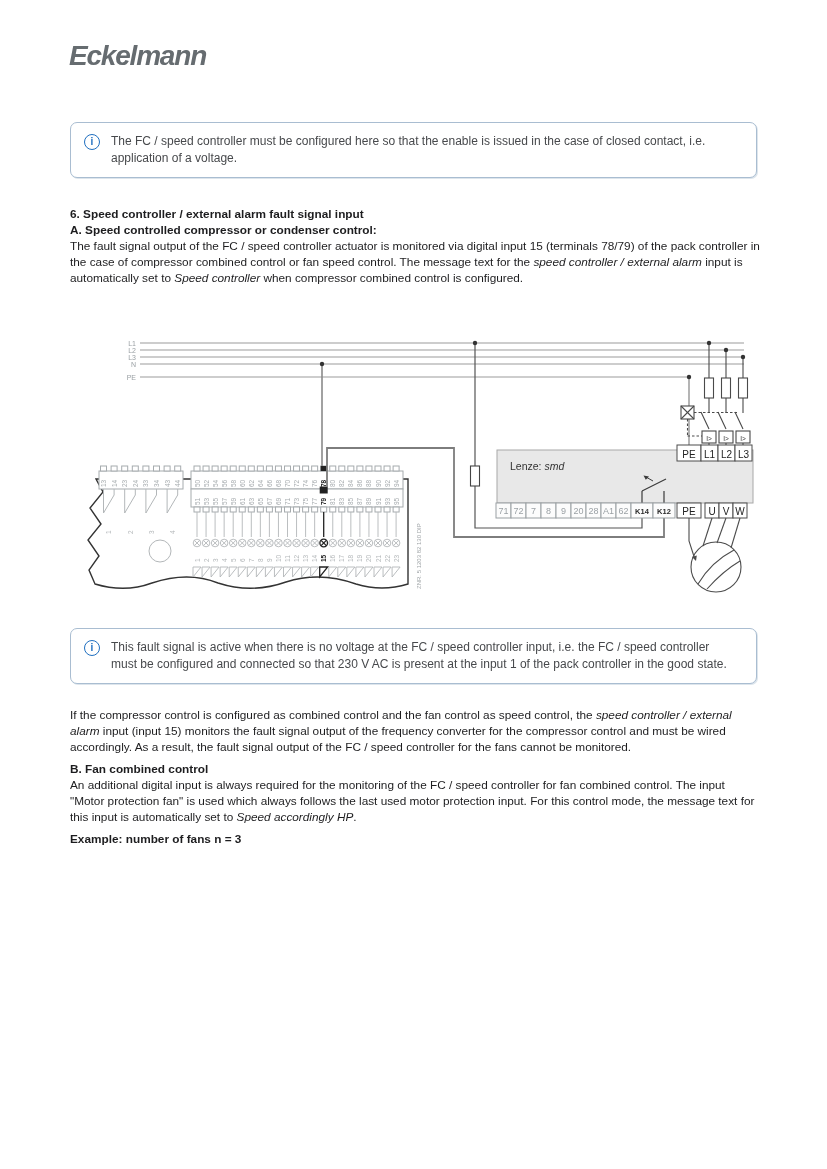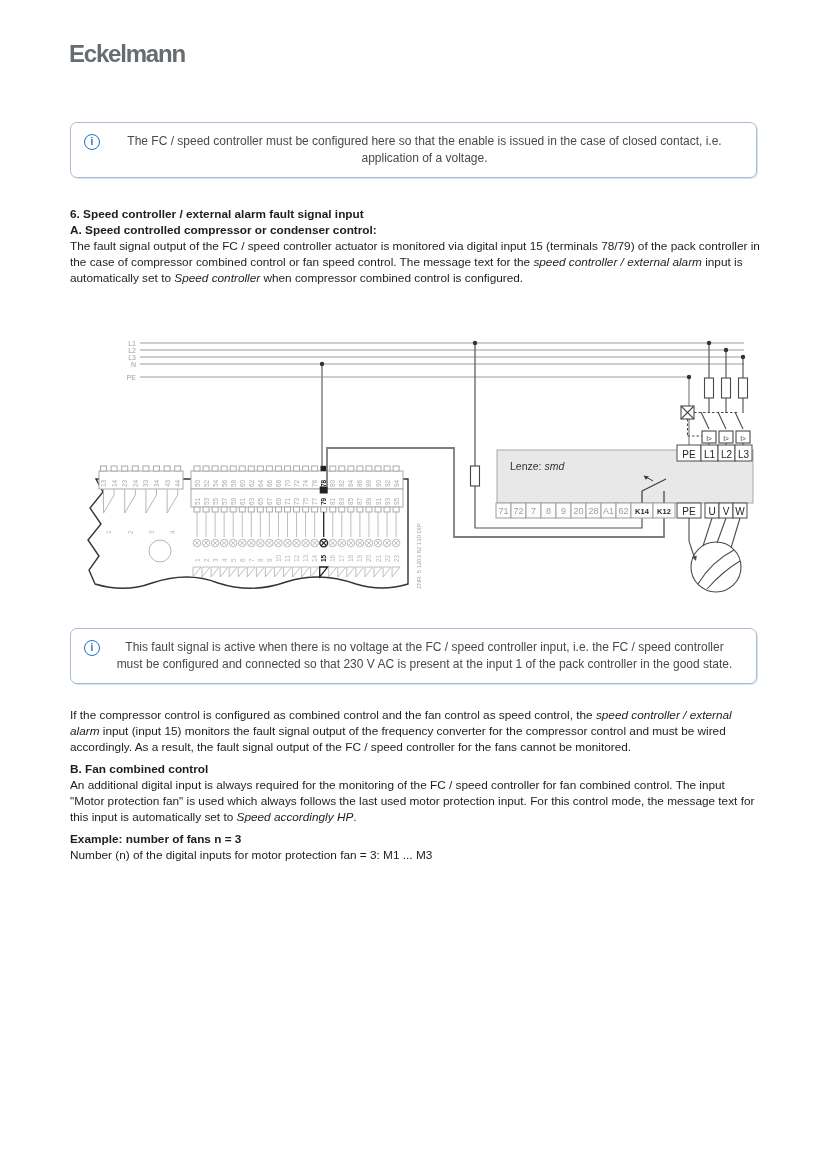--- a/index.html
+++ b/index.html
@@ -1,27 +1,27 @@
 <!DOCTYPE html>
 <html><head>
 <meta charset="utf-8">
 <style>
   html,body{margin:0;padding:0;background:#fff;}
   .page{position:relative;width:827px;height:1169px;background:#fff;overflow:hidden;
         font-family:"Liberation Sans",sans-serif;color:#1c1c1e;}
-  .logo{position:absolute;left:69px;top:40px;font-size:24px;font-weight:bold;
-        color:#666c70;letter-spacing:-1.2px;}
+  .logo{position:absolute;left:69px;top:40px;font-size:28px;font-weight:bold;
+        color:#666c70;letter-spacing:-1.2px;font-style:italic;}
   .infobox{position:absolute;left:70px;width:687px;box-sizing:border-box;
         border:1.2px solid #a9bdd1;border-radius:7px;background:#fff;
         padding:10px 18px 10px 40px;color:#47494c;font-size:12px;line-height:17px;
         box-shadow:1px 1px 0 #dde5ec;}
   .iicon{position:absolute;left:13px;top:11px;width:14px;height:14px;
         border:1.4px solid #1f6fc0;border-radius:50%;color:#1f6fc0;
         font-size:10px;font-weight:bold;text-align:center;line-height:14px;}
-  .infobox p{margin:0;text-align:center;}
+  .infobox p{margin:0;}
   .textblock{position:absolute;left:70px;width:690px;font-size:11.8px;line-height:16px;color:#1d1d1f;}
   .textblock p{margin:0;}
   .b{font-weight:bold;}
   .mt{margin-top:6px !important;}
   .footer{position:absolute;left:70px;right:70px;top:1112px;display:flex;
         justify-content:space-between;font-size:11.5px;color:#1d1d1f;}
   #diagram{position:absolute;left:75px;top:332px;width:690px;height:268px;}
   #diagram text{font-family:"Liberation Sans",sans-serif;stroke:none;}
 </style>
 </head>
@@ -428,17 +428,16 @@
   <div class="infobox" style="top:628px;">
     <span class="iicon">i</span>
     <p>This fault signal is active when there is no voltage at the FC / speed controller input, i.e. the FC / speed controller must be configured and connected so that 230 V AC is present at the input 1 of the pack controller in the good state.</p>
   </div>
 
   <div class="textblock" style="top:707px;">
     <p><span>If the compressor control is configured as combined control and the fan control as speed control, the </span><i>speed controller / external alarm</i><span> input (input 15) monitors the fault signal output of the frequency converter for the compressor control and must be wired accordingly. As a result, the fault signal output of the FC / speed controller for the fans cannot be monitored.</span></p>
     <p class="b mt">B. Fan combined control</p>
     <p><span>An additional digital input is always required for the monitoring of the FC / speed controller for fan combined control. The input "Motor protection fan" is used which always follows the last used motor protection input. For this control mode, the message text for this input is automatically set to </span><i>Speed accordingly HP</i><span>.</span></p>
     <p class="b mt">Example: number of fans n = 3</p>
-    <p>Number (n) of the digital inputs for motor protection fan = 3: M1 ... M3</p>
   </div>
 
 
 </div>
 
 </body></html>

